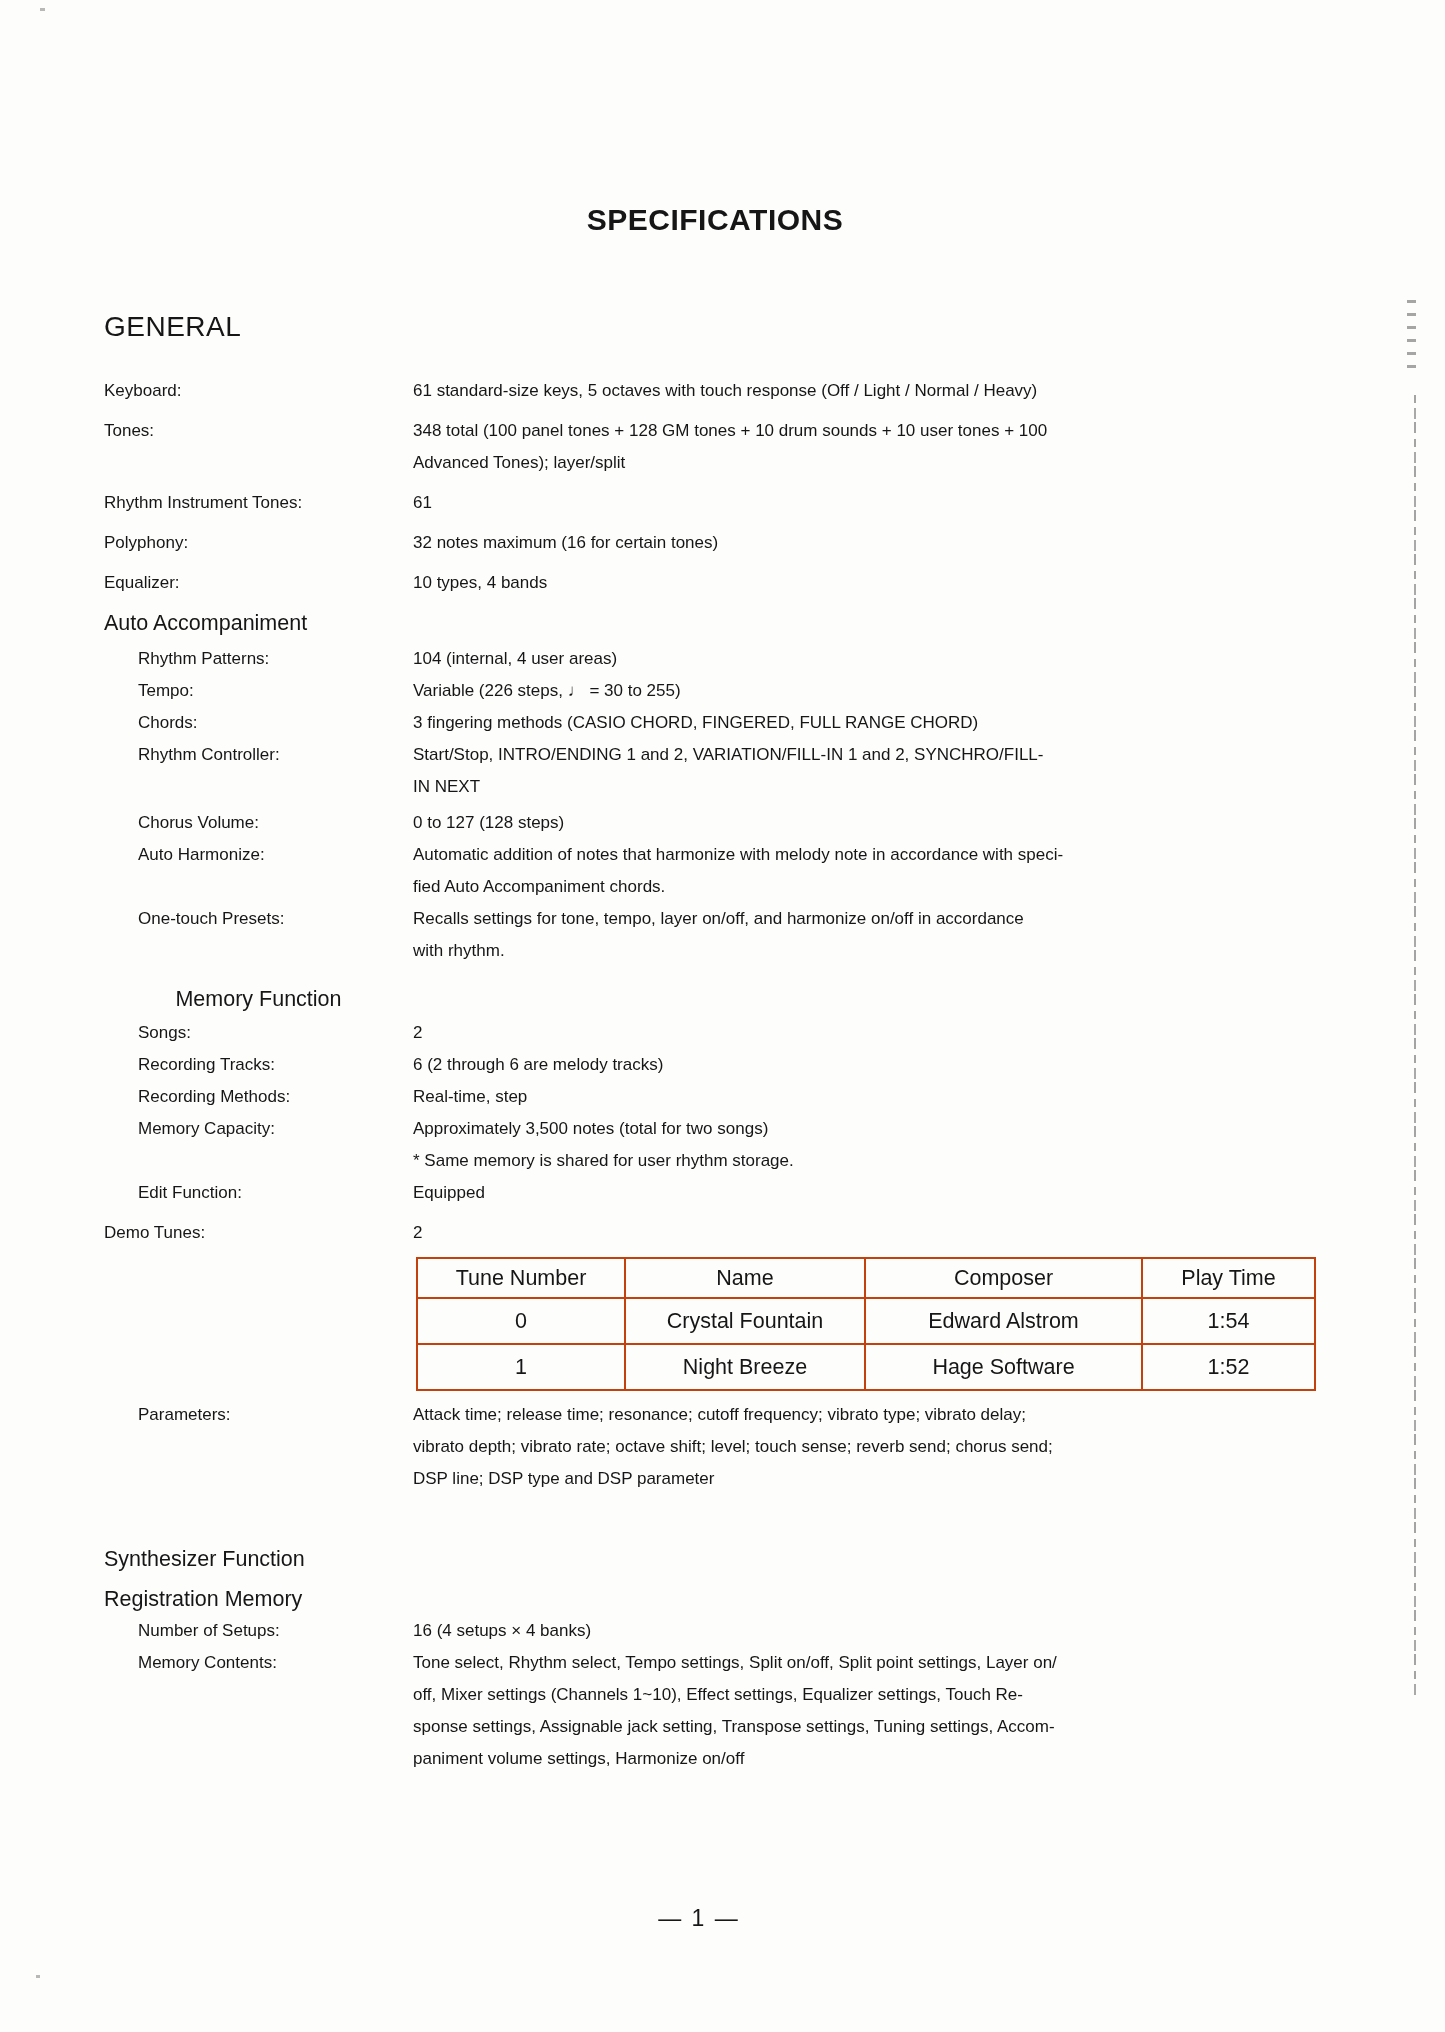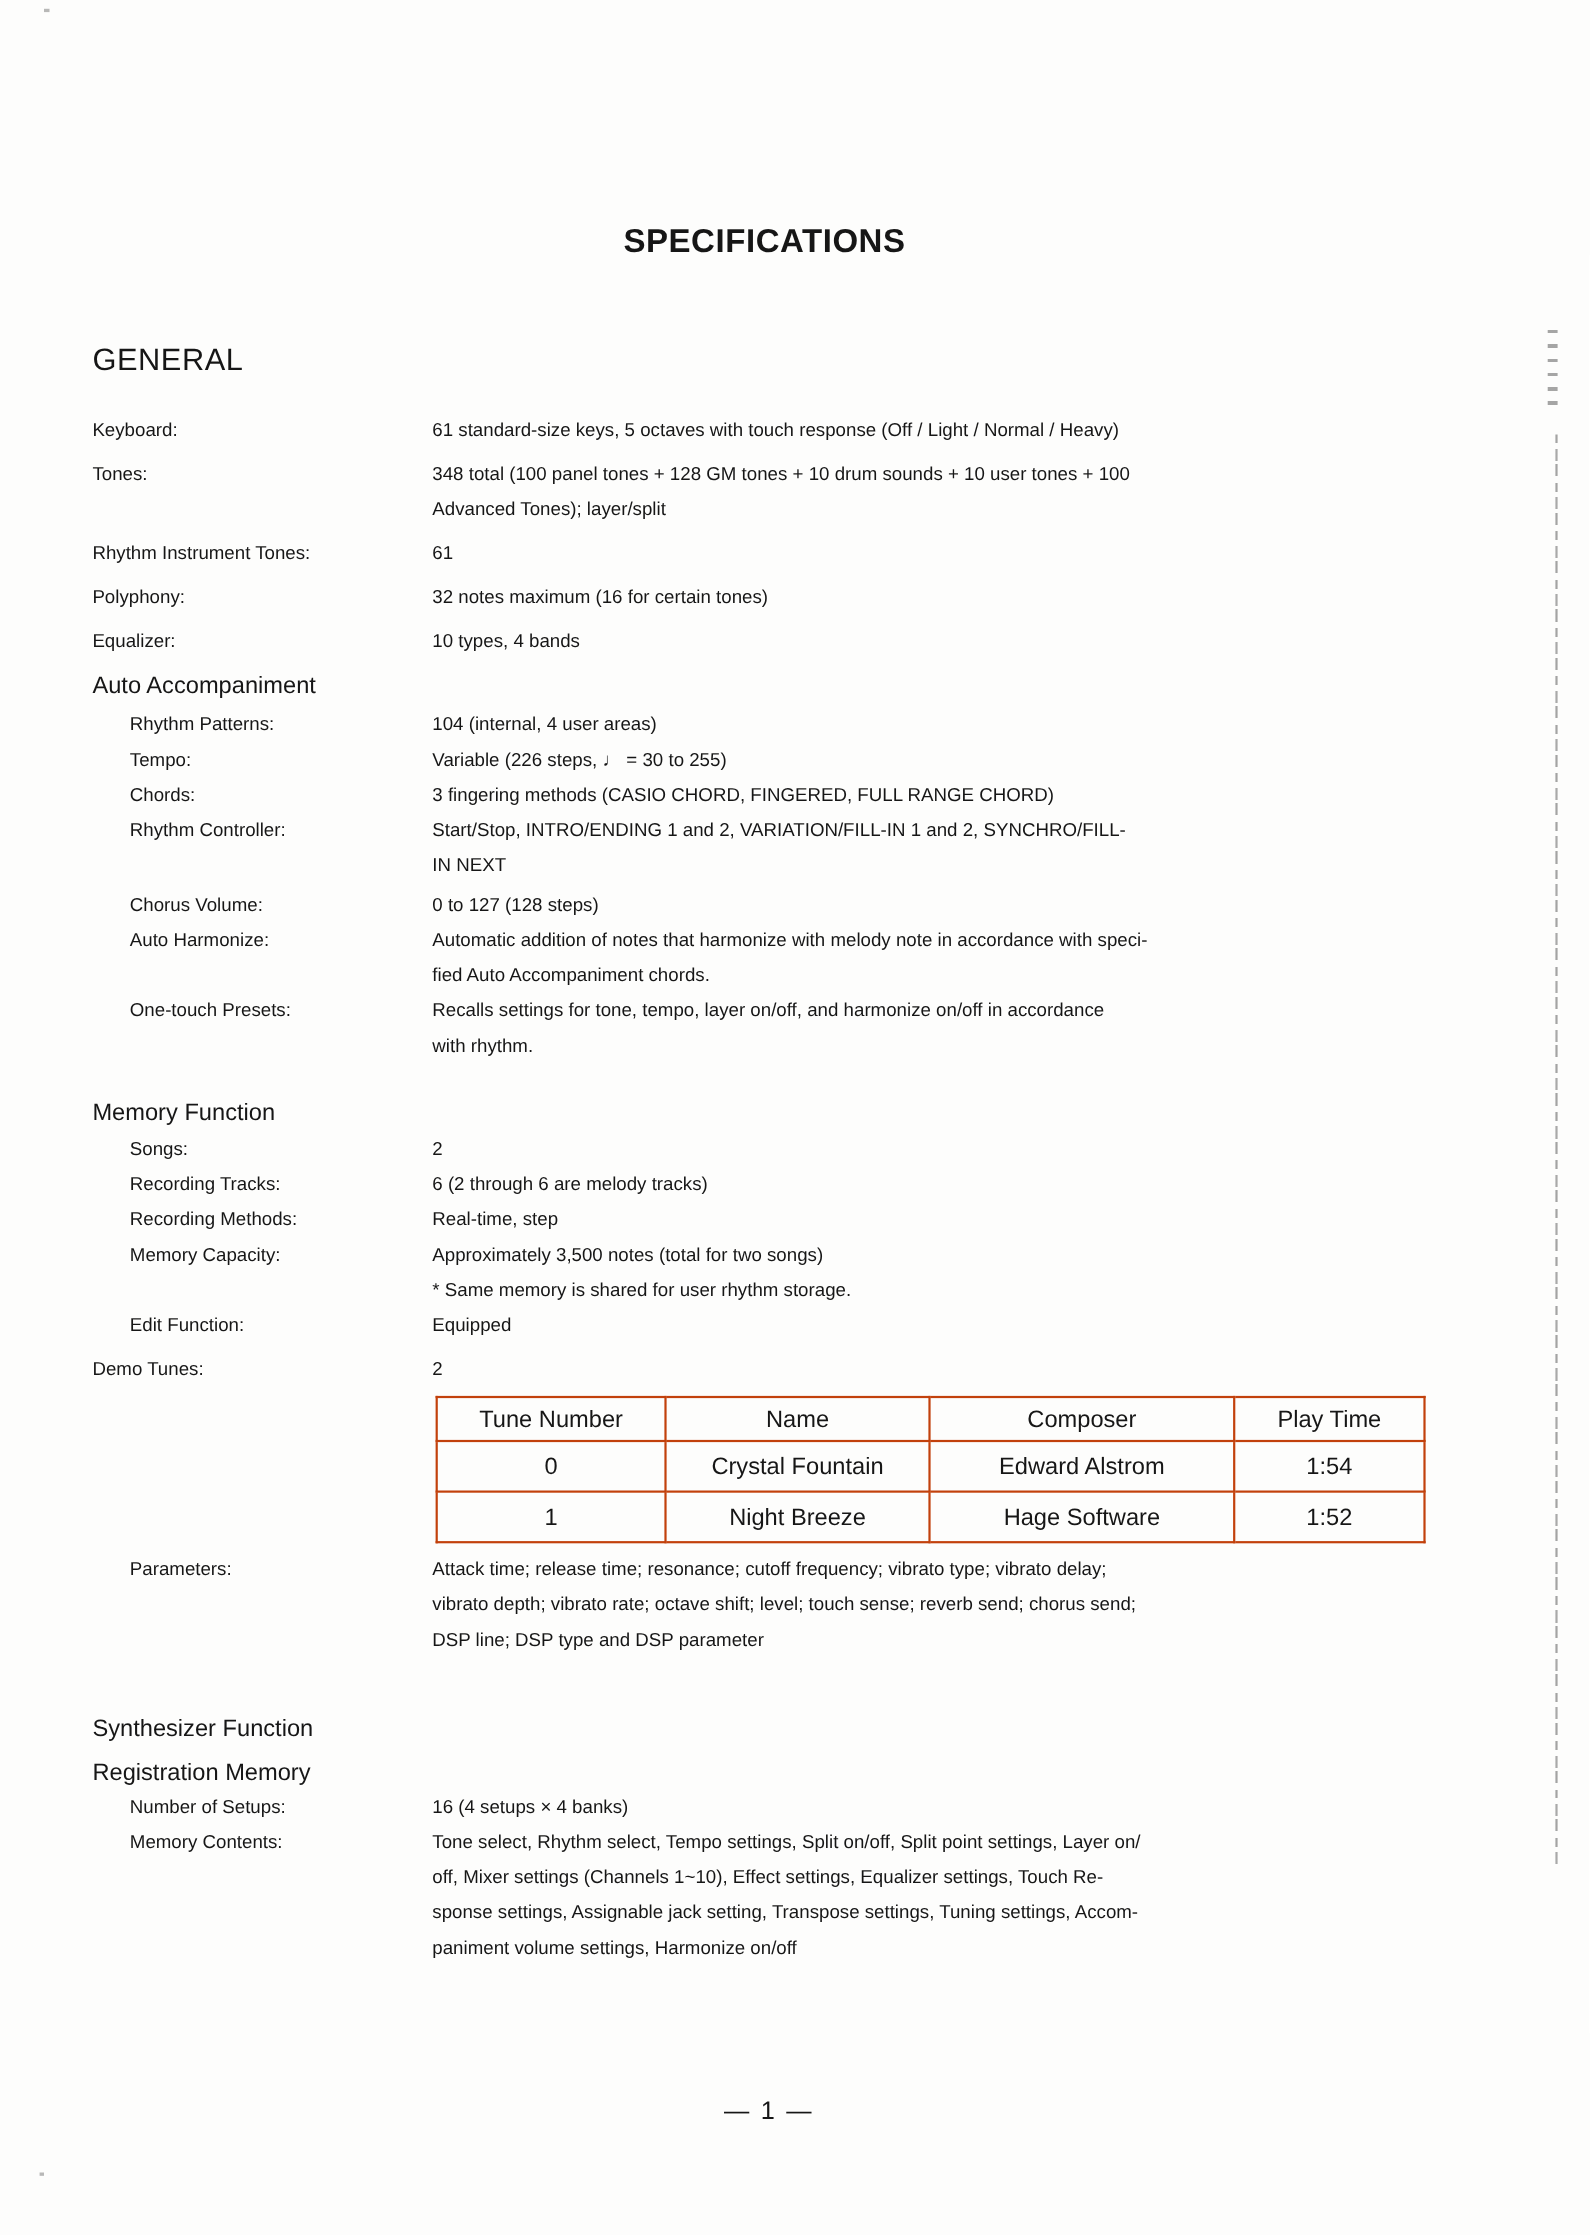--- a/index.html
+++ b/index.html
@@ -7,21 +7,21 @@
     position: relative;
     width: 1445px;
     height: 2032px;
     background: #fdfdfc;
     color: #161616;
     font-family: "Liberation Sans", sans-serif;
     overflow: hidden;
   }
   .content {
     position: absolute;
-    left: 84px;
+    left: 104px;
     top: 0;
     width: 1222px;
   }
   .doc-title {
     margin-top: 202px;
     text-align: center;
     font-size: 30px;
     line-height: 36px;
     font-weight: 700;
     letter-spacing: 0.5px;
@@ -49,21 +49,21 @@
     flex: 1;
     white-space: pre; 
   }
   .row.sub { margin-bottom: 0; }
   .row.sub .label { padding-left: 34px; }
   .row.grp { margin-bottom: 0; font-size: 21.5px; }
   .mb2 { margin-bottom: 2px !important; }
   .mb4 { margin-bottom: 4px !important; }
   .mb8 { margin-bottom: 8px !important; }
   .mt8 { margin-top: 8px; }
-  .mt16 { margin-top: 28px; }
+  .mt16 { margin-top: 16px; text-align: center; }
   .mt48 { margin-top: 48px; }
   table.demo {
     border-collapse: collapse;
     table-layout: fixed;
     margin: 8px 0 8px 312px;
     width: 898px;
     font-size: 21.5px;
   }
   table.demo td, table.demo th {
     border: 2px solid #c2410c;

